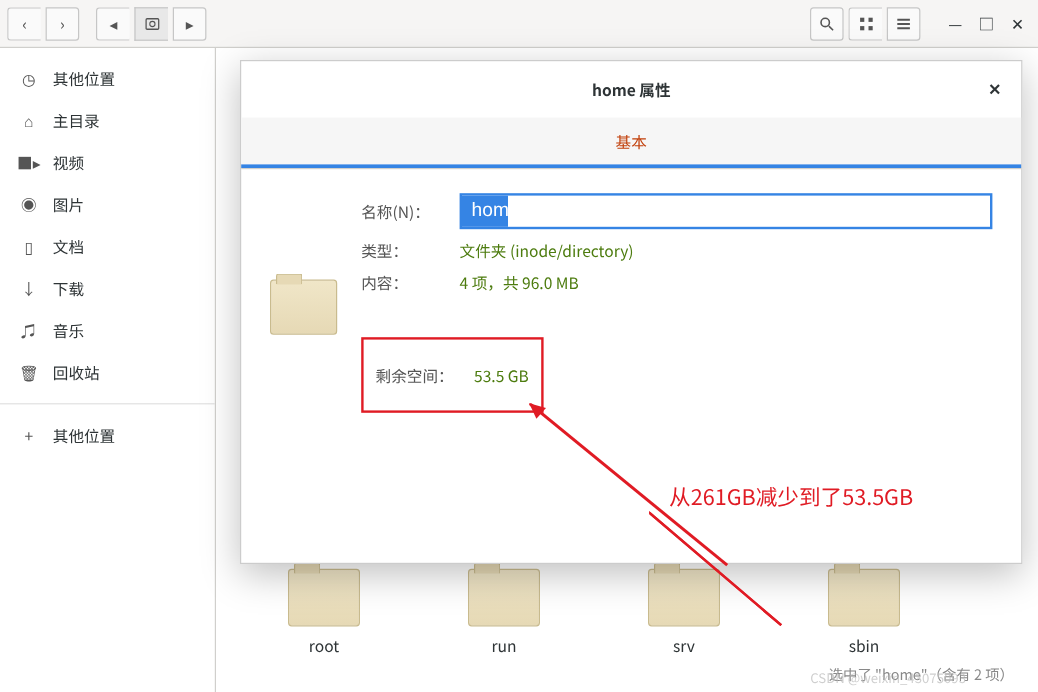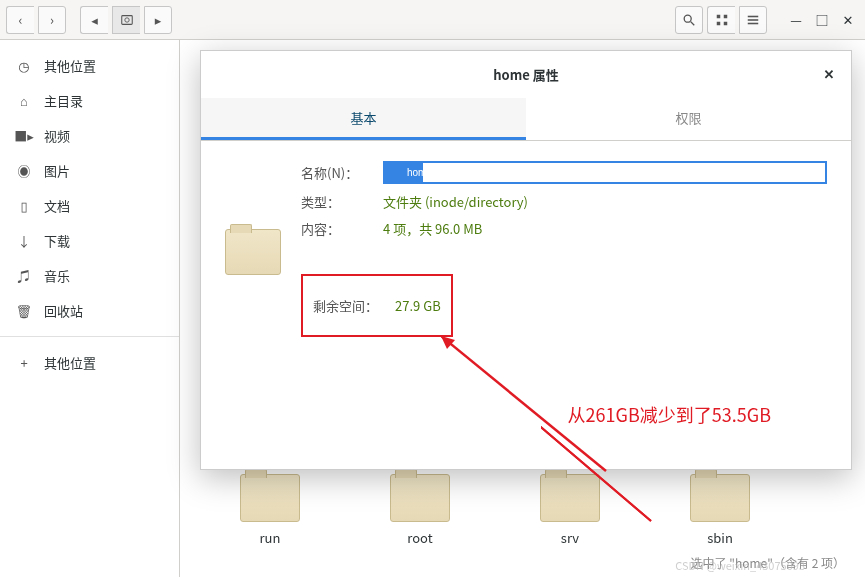--- a/index.html
+++ b/index.html
@@ -23,32 +23,32 @@
 .folder-icon-bg::before { content: ""; position: absolute; top: -6px; left: 4px; width: 20px; height: 8px; background: #e6d9b5; border: 1px solid #c9bb8e; border-bottom: none; border-radius: 2px 2px 0 0; }
 .folder-faded { position: absolute; width: 72px; height: 58px; opacity: 0.4; }
 .folder-faded .folder-icon-bg { width: 72px; height: 58px; }
 .statusbar { position: absolute; bottom: 6px; right: 20px; color: #888; font-size: 12px; }
 .watermark { position: absolute; bottom: 4px; right: 60px; color: #bbb; font-size: 11px; opacity: 0.7; }
 .dialog { position: absolute; left: 200px; top: 50px; width: 652px; height: 420px; background: #fff; border: 1px solid #ccc; box-shadow: 0 8px 30px rgba(0,0,0,0.25); display: flex; flex-direction: column; }
 .dlg-title { text-align: center; padding: 14px; font-weight: 600; position: relative; }
 .dlg-close { position: absolute; right: 12px; top: 12px; width: 20px; height: 20px; display: flex; align-items: center; justify-content: center; }
 .dlg-tabs { display: flex; border-bottom: 1px solid #d0cfcc; }
 .dlg-tab { flex: 1; text-align: center; padding: 10px; color: #888; }
-.dlg-tab.active { color: #0c4a6e; border-bottom: 3px solid #3584e4; background: #f6f6f6; }
+.dlg-tab.active { color: #c2410c; border-bottom: 3px solid #3584e4; background: #f6f6f6; }
 .dlg-body { padding: 20px 24px; flex: 1; position: relative; }
 .prop-row { display: flex; align-items: center; margin-bottom: 10px; }
 .prop-icon { width: 56px; height: 48px; margin-right: 20px; }
 .prop-form { flex: 1; }
 .form-row { display: flex; align-items: center; margin-bottom: 8px; }
 .form-label { width: 82px; text-align: left; color: #555; }
 .form-val { color: #4d7c0f; }
-.name-input { flex: 1; border: 2px solid #3584e4; padding: 4px 22px; font-size: 10px; color: #2e3436; outline: none; }
+.name-input { flex: 1; border: 2px solid #3584e4; padding: 4px 8px; font-size: 16px; color: #2e3436; outline: none; }
 .name-input::selection { background: #3584e4; color: #fff; }
 .redbox { border: 2px solid #e01b24; padding: 20px 10px; display: inline-flex; }
-.annotation { position: absolute; color: #e01b24; font-size: 18px; right: 80px; bottom: 42px; }
+.annotation { position: absolute; color: #e01b24; font-size: 18px; right: 90px; bottom: 42px; }
 .arrow-svg { position: absolute; left: 340px; top: 285px; pointer-events: none; }
 .winbtn { width: 22px; color: #2e3436; text-align: center; }
 </style>
 </head>
 <body>
 
 <div class="toolbar">
   <div class="tbtn grouped-left">‹</div>
   <div class="tbtn grouped-right">›</div>
   <div style="width:6px"></div>
@@ -137,25 +137,25 @@
     <div class="folder-faded" style="right:20px; top:160px;">
         <div class="folder-icon-bg" style="background:linear-gradient(#888,#666)"></div>
       </div>
     <div class="folder-faded" style="right:20px; top:280px;">
         <div class="folder-icon-bg"></div>
       </div>
 
     <div class="folder-grid">
       <div class="folder-item">
           <div class="folder-icon-bg"></div>
+          <span>root</span>
+        </div>
+      <div class="folder-item">
+          <div class="folder-icon-bg"></div>
           <span>run</span>
-        </div>
-      <div class="folder-item">
-          <div class="folder-icon-bg"></div>
-          <span>root</span>
         </div>
       <div class="folder-item">
           <div class="folder-icon-bg"></div>
           <span>srv</span>
         </div>
       <div class="folder-item">
           <div class="folder-icon-bg"></div>
           <span>sbin</span>
         </div>
     </div>
@@ -164,21 +164,20 @@
   </div>
 </div>
 
 <div class="dialog">
   <div class="dlg-title">
     <span>home 属性</span>
     <div class="dlg-close">✕</div>
   </div>
   <div class="dlg-tabs">
     <div class="dlg-tab active">基本</div>
-    <div class="dlg-tab">权限</div>
   </div>
   <div class="dlg-body">
     <div class="prop-row">
       <div class="prop-icon">
           <div class="folder-icon-bg" style="width:56px;height:46px"></div>
         </div>
       <div class="prop-form">
         <div class="form-row">
           <span class="form-label">名称(N)：</span>
           <input class="name-input" style="background: linear-gradient(to right, rgb(53, 132, 228) 0px, rgb(53, 132, 228) 38px, transparent 38px); color: rgb(255, 255, 255);" value="home">
@@ -189,21 +188,21 @@
         </div>
         <div class="form-row">
           <span class="form-label">内容：</span>
           <span class="form-val">4 项，共 96.0 MB</span>
         </div>
         <div style="height:14px"></div>
         <div style="height:14px"></div>
         <div class="form-row">
           <div class="redbox">
             <span class="form-label" style="width:82px">剩余空间：</span>
-            <span class="form-val">27.9 GB</span>
+            <span class="form-val">53.5 GB</span>
           </div>
         </div>
       </div>
     </div>
     <svg class="arrow-svg" width="180" height="130">
       <defs>
           <marker id="ah" markerWidth="10" markerHeight="10" refX="2" refY="3" orient="auto">
             <path d="M0,0 L0,6 L8,3 z" fill="#e01b24"></path>
           </marker>
         </defs>

